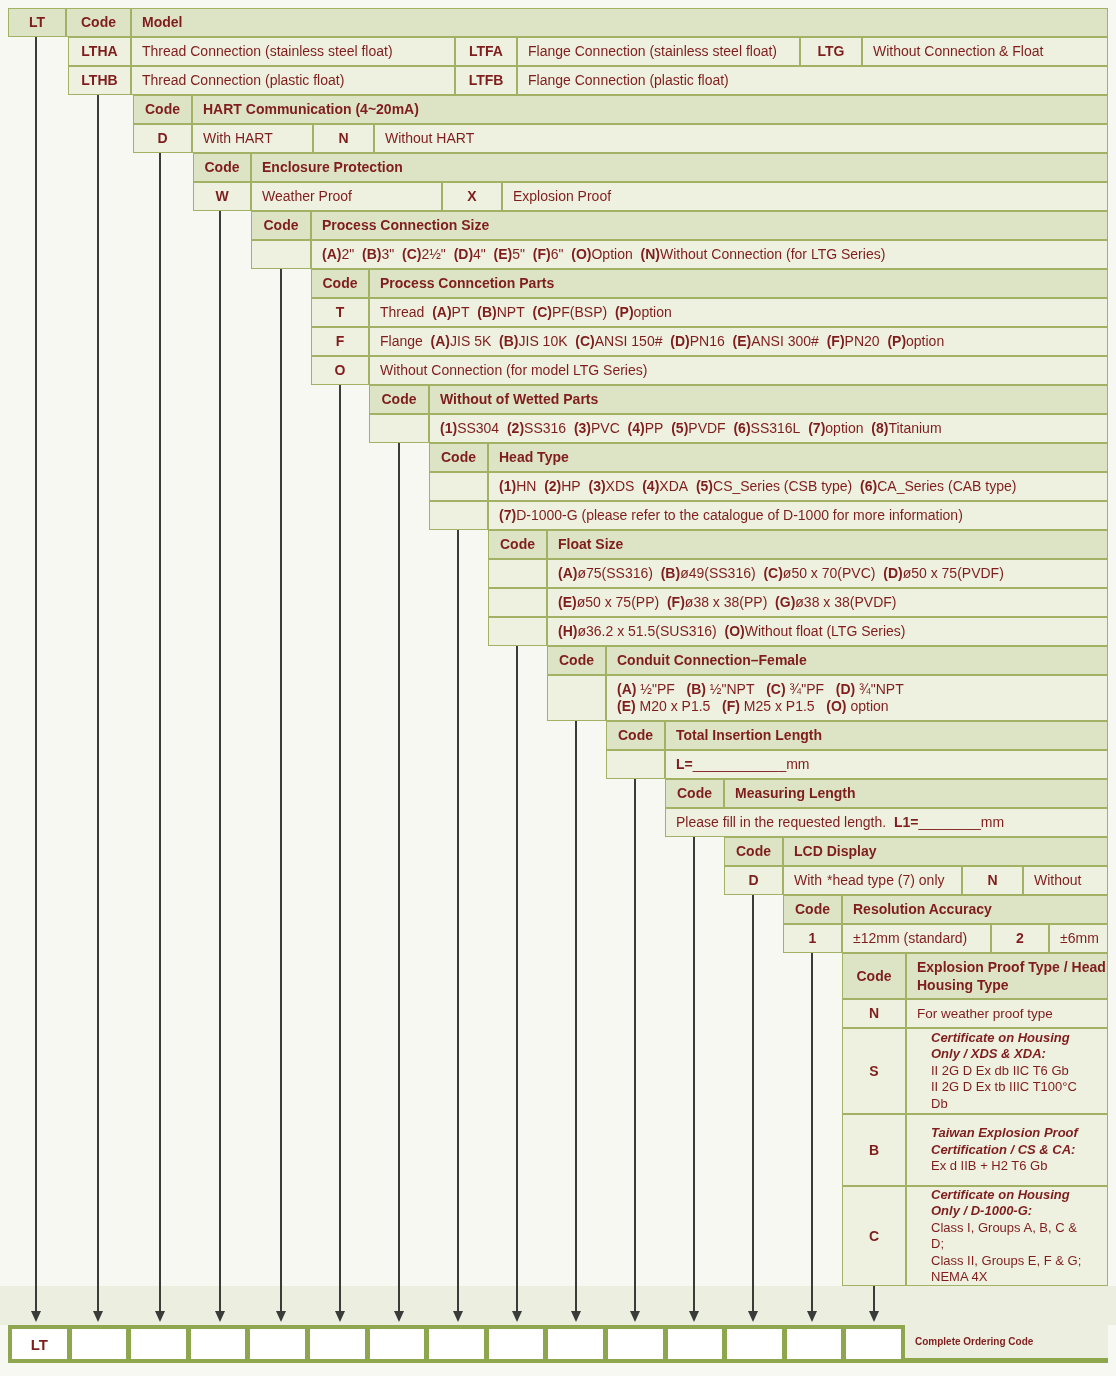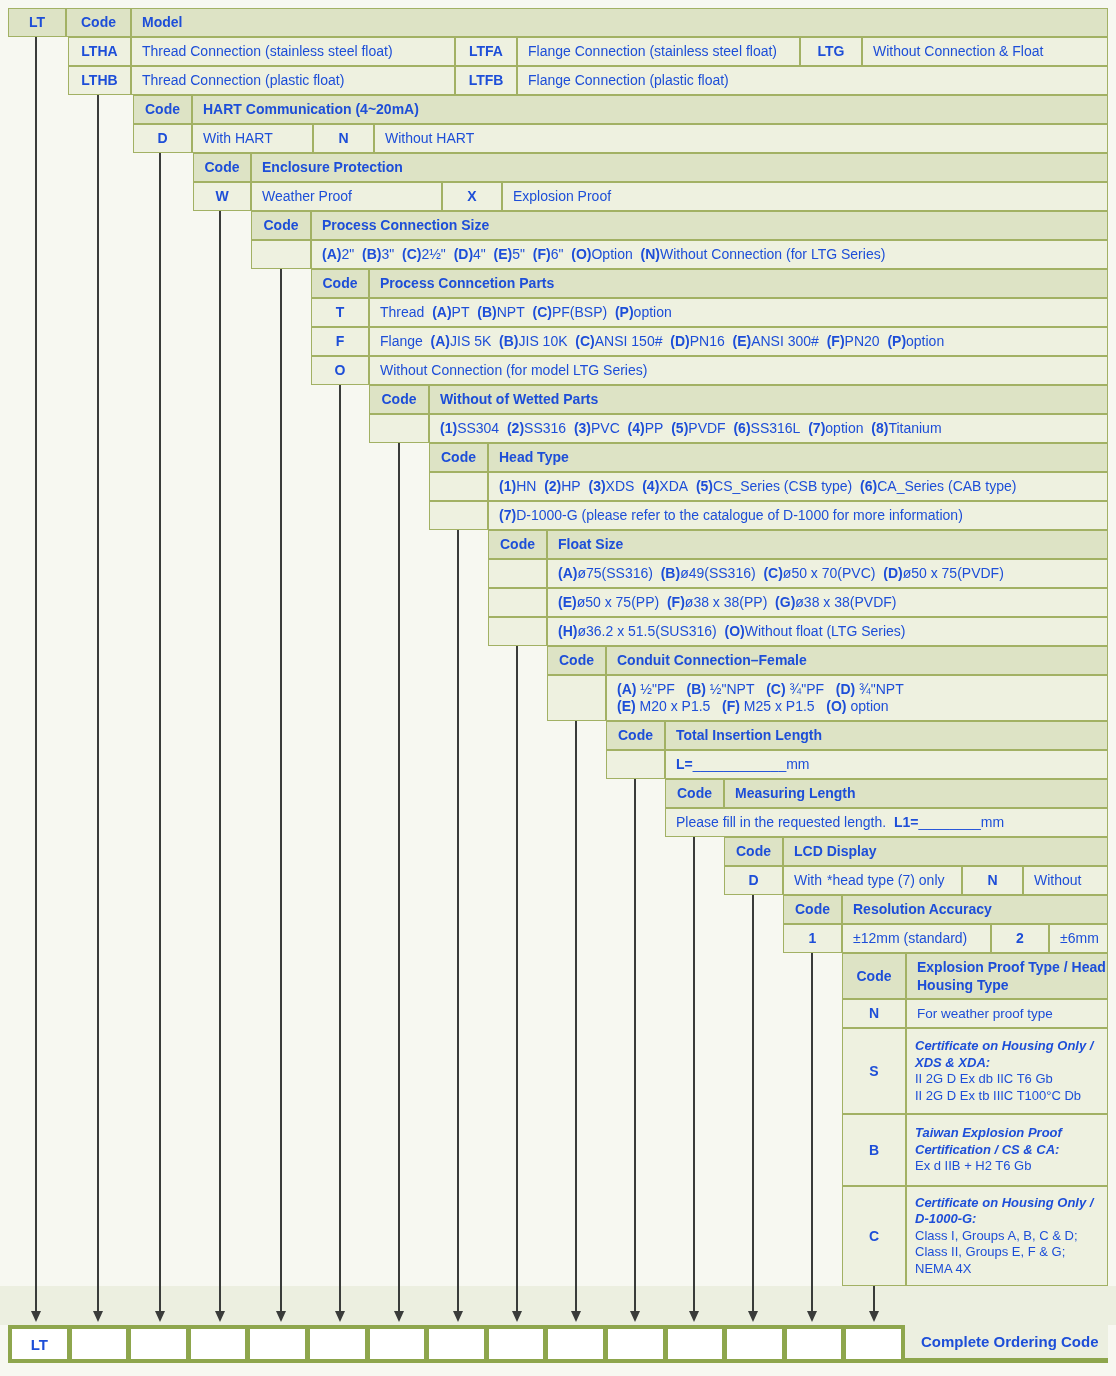--- a/index.html
+++ b/index.html
@@ -1,39 +1,39 @@
 <!DOCTYPE html>
 <html><head>
 <meta charset="utf-8">
 <style>
   html,body{margin:0;padding:0;background:#ffffff;}
   #canvas{position:relative;width:1116px;height:1376px;background:#f7f8f1;
-          font-family:"Liberation Sans",sans-serif;color:#1d4ed8;overflow:hidden;}
+          font-family:"Liberation Sans",sans-serif;color:#7f1d1d;overflow:hidden;}
   .cell{position:absolute;box-sizing:border-box;border:1px solid #a2b164;
         display:flex;align-items:center;font-size:14px;line-height:17px;overflow:hidden;white-space:nowrap;}
   .hdr{background:#dde3c5;font-weight:bold;}
   .opt{background:#eef1e0;}
   .code{justify-content:center;font-weight:bold;}
   .txt{padding-left:10px;}
   .wrap{white-space:normal;}
   .note{font-size:14px;margin-left:5px;}
   .cert{flex-direction:column;align-items:flex-start;justify-content:center;
-        padding:4px 8px;font-size:13px;line-height:16.5px;white-space:normal;}
+        padding:4px 24px;font-size:13px;line-height:16.5px;white-space:normal;}
   .cert .ct{font-weight:bold;font-style:italic;}
   .vline{position:absolute;width:2px;background:#3a3c3a;}
   .arrow{position:absolute;width:0;height:0;border-left:5px solid transparent;
          border-right:5px solid transparent;border-top:11px solid #3a3c3a;}
   .band{position:absolute;left:0;top:1286px;width:1116px;height:39px;background:#ecefe0;}
   #code-boxes{position:absolute;left:8px;top:1325px;width:897px;height:38px;background:#8ea64d;
               display:flex;gap:5px;padding:4px;box-sizing:border-box;}
   .obox{flex:1;background:#ffffff;display:flex;align-items:center;justify-content:center;
         font-weight:bold;font-size:15px;}
   #complete-label{position:absolute;left:905px;top:1325px;width:203px;height:38px;background:#ecefe0;
         border-bottom:5px solid #8ea64d;box-sizing:border-box;display:flex;align-items:center;
-        padding-left:16px;font-weight:bold;font-size:15px;}
+        padding-left:10px;font-weight:bold;font-size:10px;}
 </style>
 </head>
 <body>
 
 <div id="canvas">
 
   <div class="cell hdr code" style="left:8px;top:8px;width:58px;height:29px">LT</div>
   <div class="cell hdr code" style="left:66px;top:8px;width:65px;height:29px">Code</div>
   <div class="cell hdr txt" style="left:131px;top:8px;width:977px;height:29px">Model</div>
 

